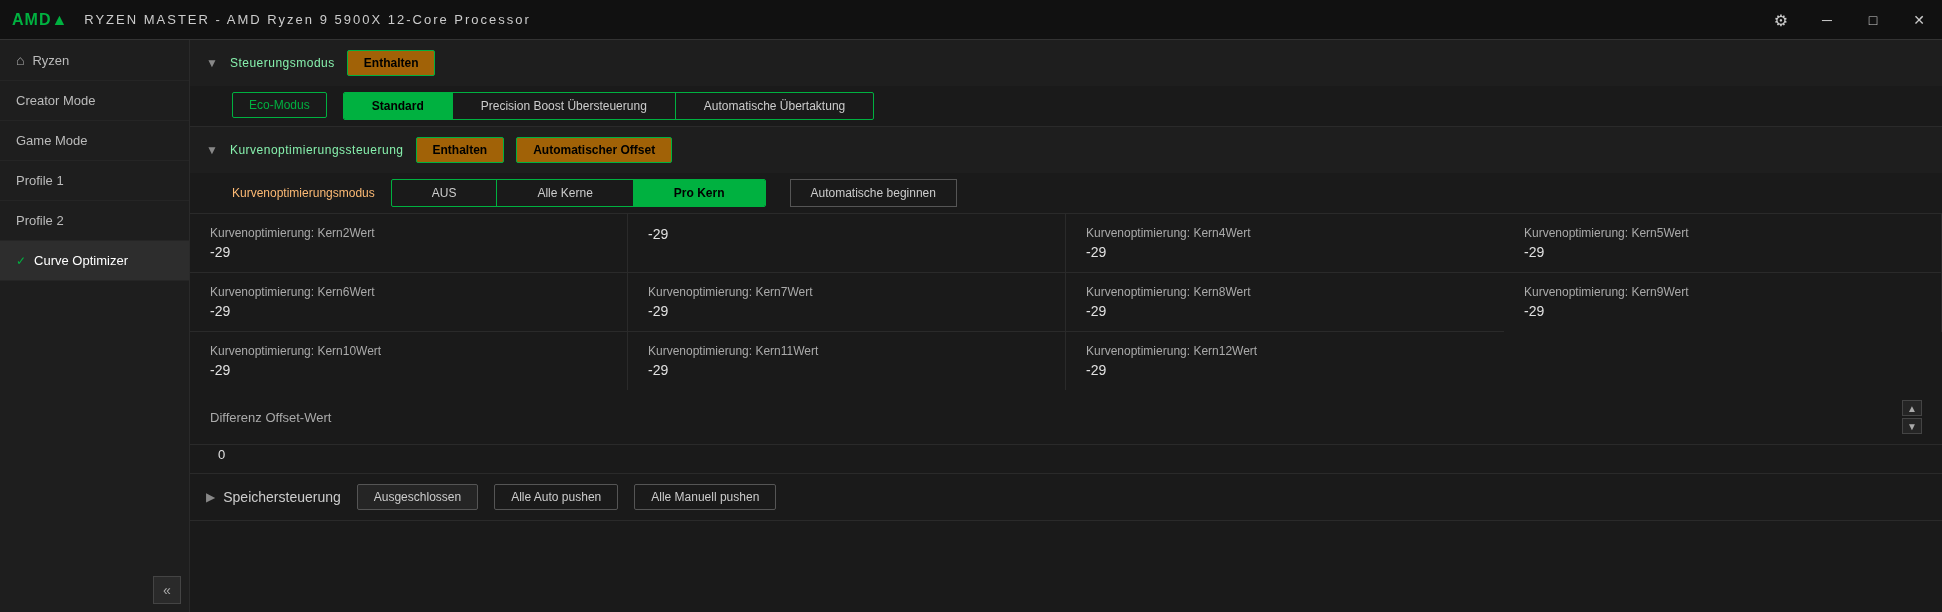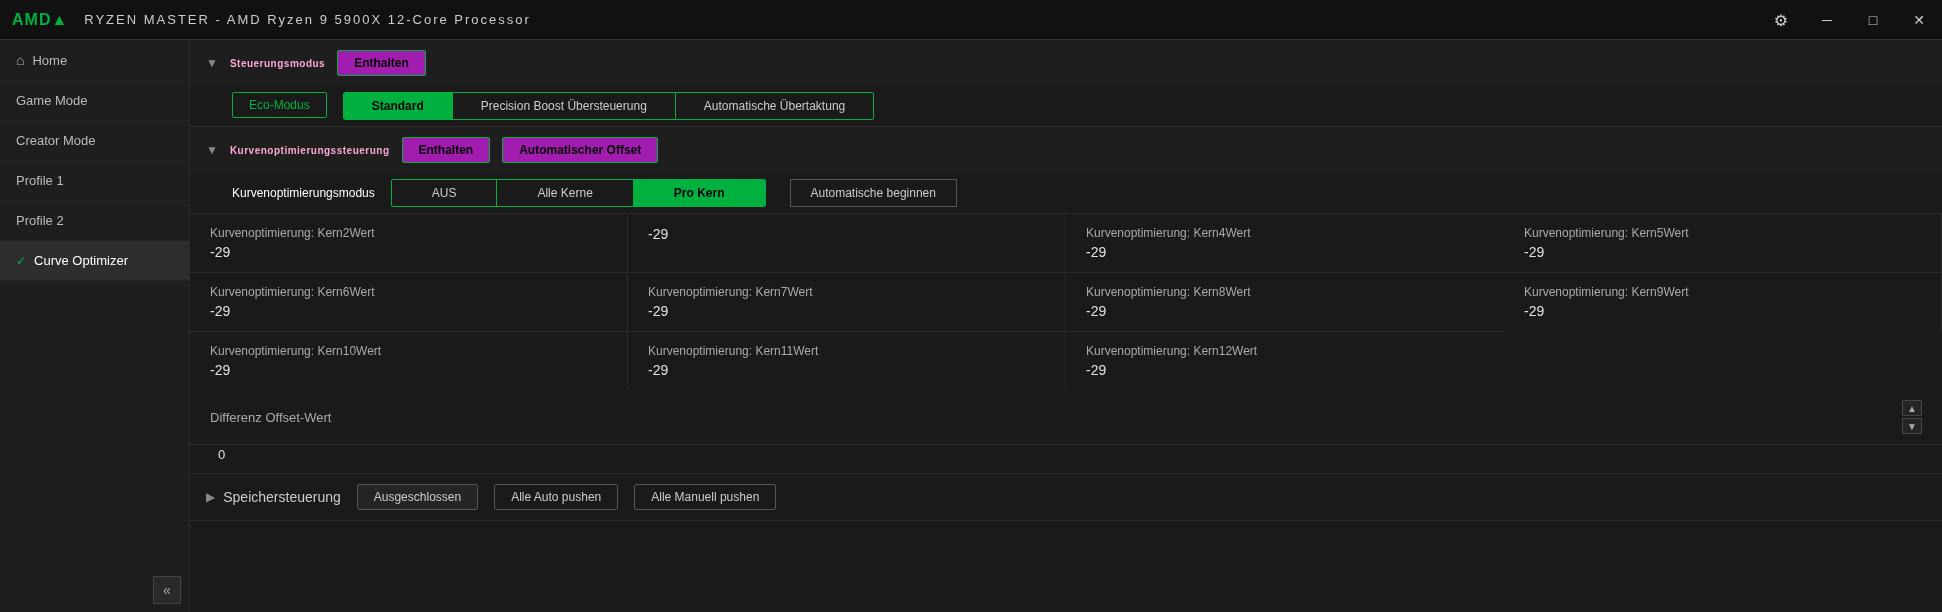--- a/index.html
+++ b/index.html
@@ -139,39 +139,39 @@
       align-items: center;
       gap: 12px;
       padding: 10px 16px;
       background: #1e1e1e;
     }
     .section-chevron {
       color: #888;
       font-size: 12px;
     }
     .section-title {
-      font-size: 10px;
-      color: #f9a8d4;
-      font-weight: 700;
+      font-size: 12px;
+      color: #86efac;
+      font-weight: 400;
       letter-spacing: 0.5px;
     }
 
     
     .btn {
       padding: 5px 16px;
       border: 1px solid #444;
       border-radius: 2px;
       font-size: 12px;
       cursor: pointer;
       background: transparent;
       color: #cccccc;
       white-space: nowrap;
     }
     .btn.active, .btn.green {
-      background: #a21caf;
+      background: #a16207;
       border-color: #00b140;
       color: #000;
       font-weight: 600;
     }
     .btn.outline-green {
       border-color: #00b140;
       color: #00b140;
       background: transparent;
     }
     .mode-btn-group {
@@ -352,27 +352,27 @@
     <button class="titlebar-btn">□</button>
     <button class="titlebar-btn close">✕</button>
   </div>
 </div>
 
 <div class="app-layout">
 
   <div class="sidebar">
     <div class="sidebar-item">
       <span class="home-icon">⌂</span>
-      <span>Home</span>
+      <span>Ryzen</span>
+    </div>
+    <div class="sidebar-item">
+      <span>Creator Mode</span>
     </div>
     <div class="sidebar-item">
       <span>Game Mode</span>
-    </div>
-    <div class="sidebar-item">
-      <span>Creator Mode</span>
     </div>
     <div class="sidebar-item">
       <span>Profile 1</span>
     </div>
     <div class="sidebar-item">
       <span>Profile 2</span>
     </div>
     <div class="sidebar-item active">
       <span class="check-icon">✓</span>
       <span>Curve Optimizer</span>
@@ -402,21 +402,21 @@
 
     <div class="section">
       <div class="section-header">
         <span class="section-chevron">▼</span>
         <span class="section-title">Kurvenoptimierungssteuerung</span>
         <button class="btn green">Enthalten</button>
         <button class="btn green">Automatischer Offset</button>
       </div>
 
       <div class="mode-tabs">
-        <span style="font-size:12px;color:#ffffff;margin-right:16px;">Kurvenoptimierungsmodus</span>
+        <span style="font-size:12px;color:#fdba74;margin-right:16px;">Kurvenoptimierungsmodus</span>
         <div class="mode-tabs-group">
           <button class="mode-tab">AUS</button>
           <button class="mode-tab">Alle Kerne</button>
           <button class="mode-tab active">Pro Kern</button>
         </div>
         <button class="optimierung-btn">Automatische beginnen</button>
       </div>
 
       <div class="kernel-grid">
 

